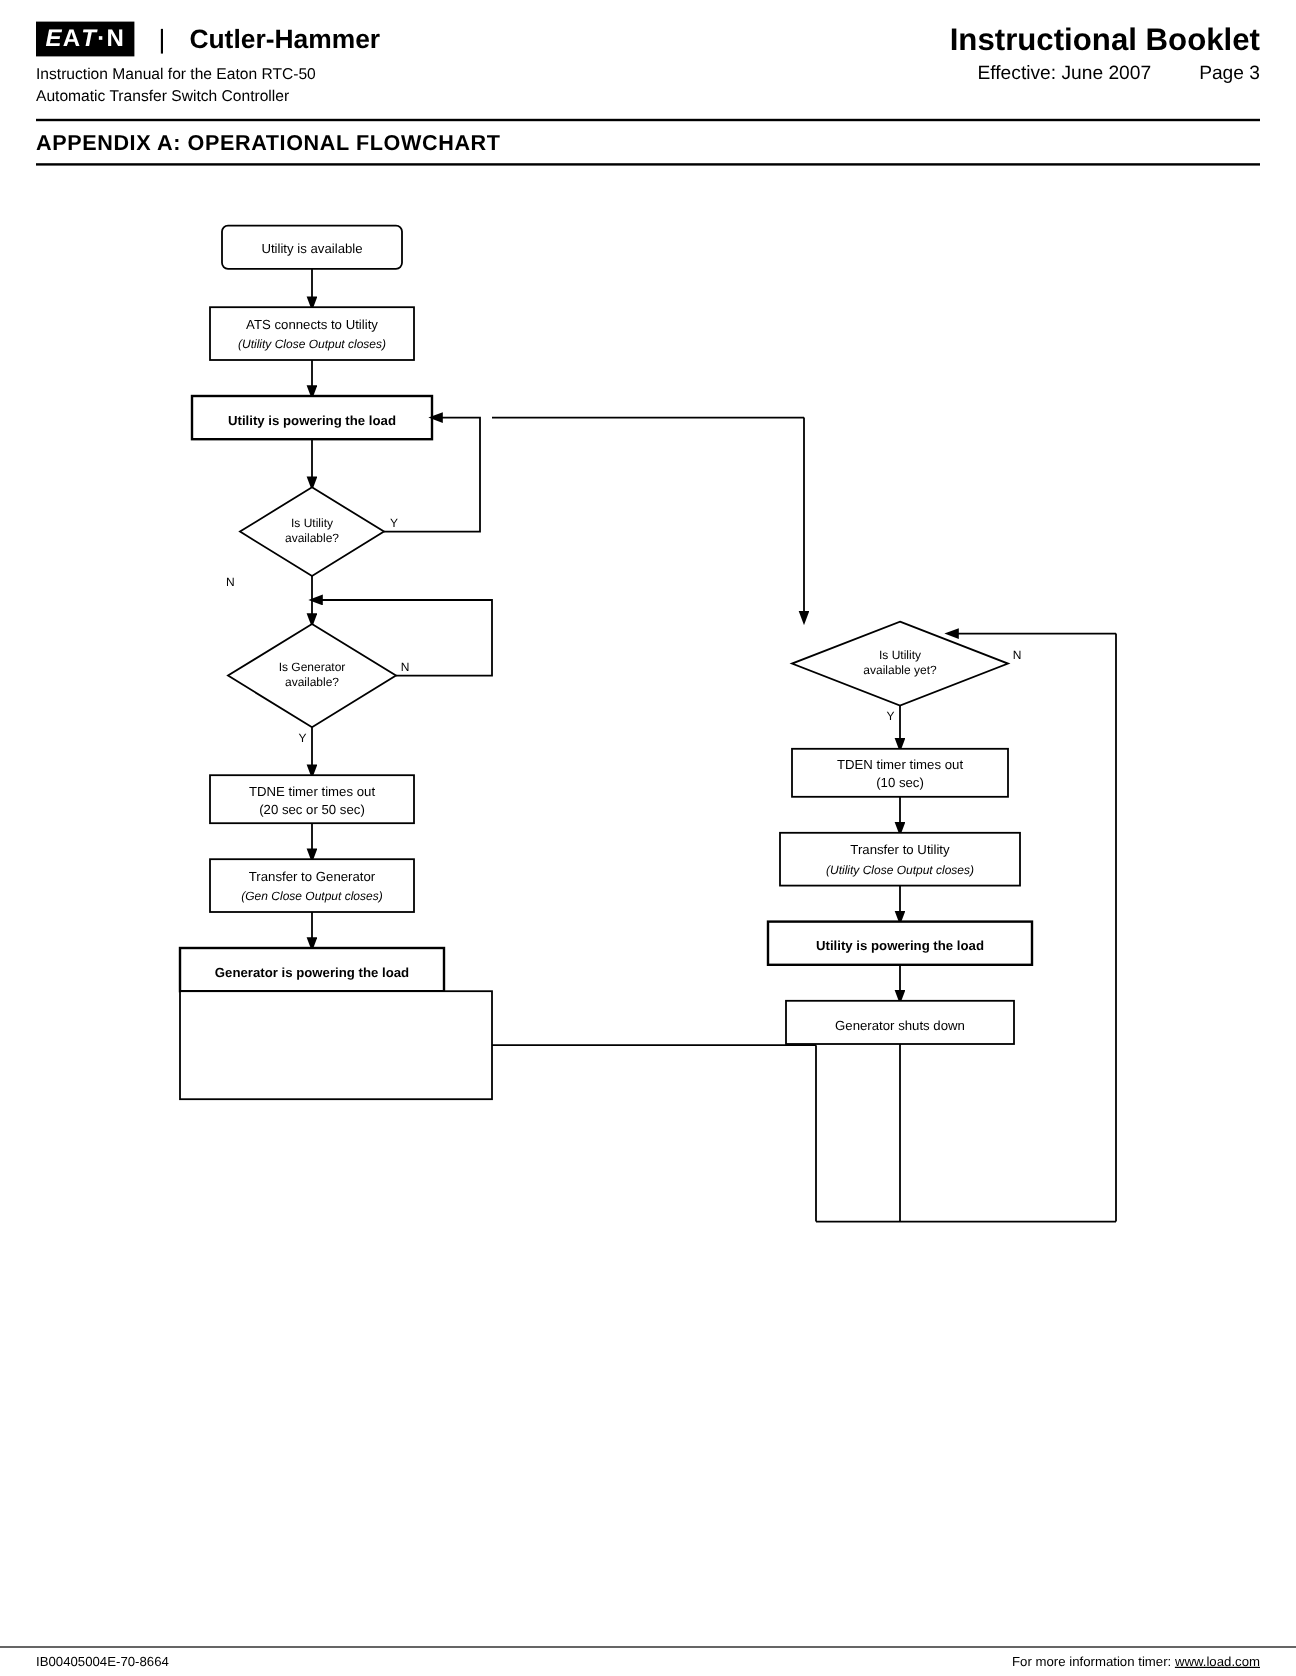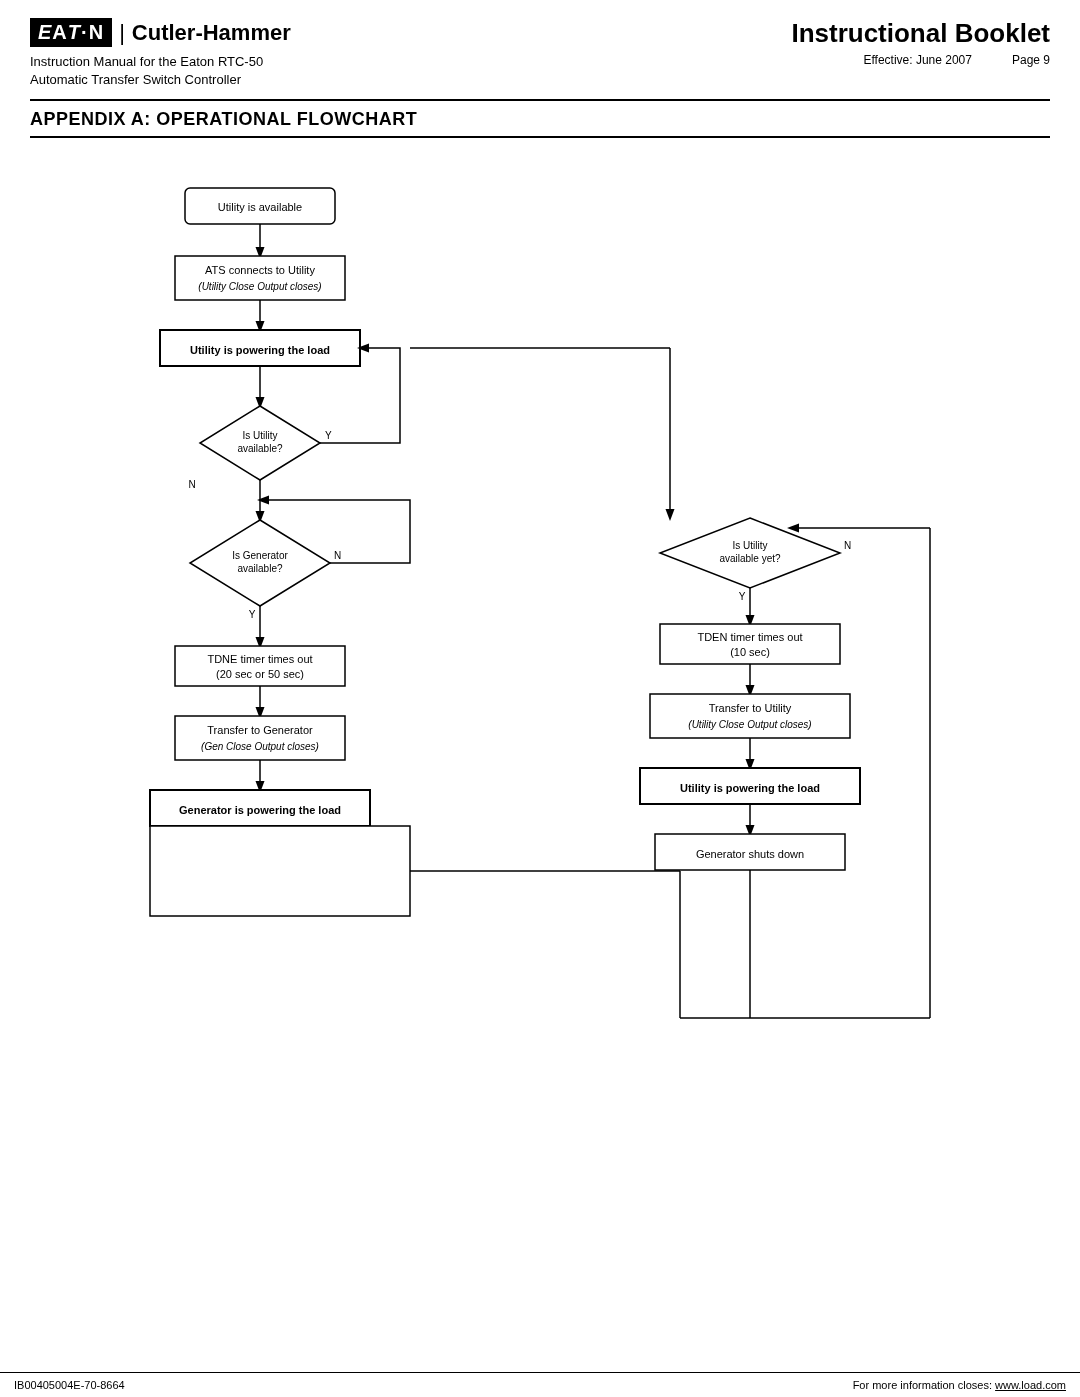--- a/index.html
+++ b/index.html
@@ -17,21 +17,21 @@
     .header {
       display: flex;
       justify-content: space-between;
       align-items: flex-start;
       padding: 18px 30px 0 30px;
     }
     .header-left {}
     .logo-area {
       display: flex;
       align-items: center;
-      gap: 7px;
+      gap: 20px;
       margin-bottom: 6px;
     }
     .logo-box {
       background: #000;
       color: #fff;
       font-weight: 900;
       font-size: 20px;
       padding: 3px 8px;
       letter-spacing: 1px;
       font-family: Arial Black, Arial, sans-serif;
@@ -57,21 +57,21 @@
     }
     .booklet-title {
       font-size: 26px;
       font-weight: bold;
       color: #000;
       font-family: Arial, sans-serif;
     }
     .effective-line {
       display: flex;
       gap: 40px;
-      font-size: 12px;
+      font-size: 16px;
       margin-top: 4px;
       justify-content: flex-end;
     }
 
     
     .header-divider {
       border: none;
       border-top: 2px solid #000;
       margin: 10px 30px 0 30px;
     }
@@ -106,21 +106,21 @@
 
     
     .footer {
       position: absolute;
       bottom: 0;
       left: 0;
       right: 0;
       border-top: 1px solid #000;
       display: flex;
       justify-content: space-between;
-      padding: 6px 14px;
+      padding: 6px 30px;
       font-size: 11px;
     }
     .footer-link {
       text-decoration: underline;
       color: #000;
     }
   </style>
 </head>
 <body>
 
@@ -135,21 +135,21 @@
     </div>
     <div class="manual-title">
       <div>Instruction Manual for the Eaton RTC-50</div>
       <div>Automatic Transfer Switch Controller</div>
     </div>
   </div>
   <div class="header-right">
     <div class="booklet-title">Instructional Booklet</div>
     <div class="effective-line">
       <span>Effective: June 2007</span>
-      <span>Page 9</span>
+      <span>Page 3</span>
     </div>
   </div>
 </div>
 
 <hr class="header-divider">
 
 <div class="appendix-title">APPENDIX A:  OPERATIONAL FLOWCHART</div>
 
 <div class="flowchart-area">
   <svg class="flowchart-svg" viewBox="0 0 1020 960" xmlns="http://www.w3.org/2000/svg">
@@ -258,15 +258,15 @@
       <marker id="arrow" markerWidth="8" markerHeight="8" refX="6" refY="3" orient="auto">
         <path d="M0,0 L0,6 L8,3 z" fill="black"></path>
       </marker>
     </defs>
   </svg>
 </div>
 
 <div class="footer">
   <span>IB00405004E-70-8664</span>
   <span>
-    <span>For more information closes: </span><span class="footer-link">www.load.com</span>
+    <span>For more information timer: </span><span class="footer-link">www.load.com</span>
   </span>
 </div>
 
 </body></html>

